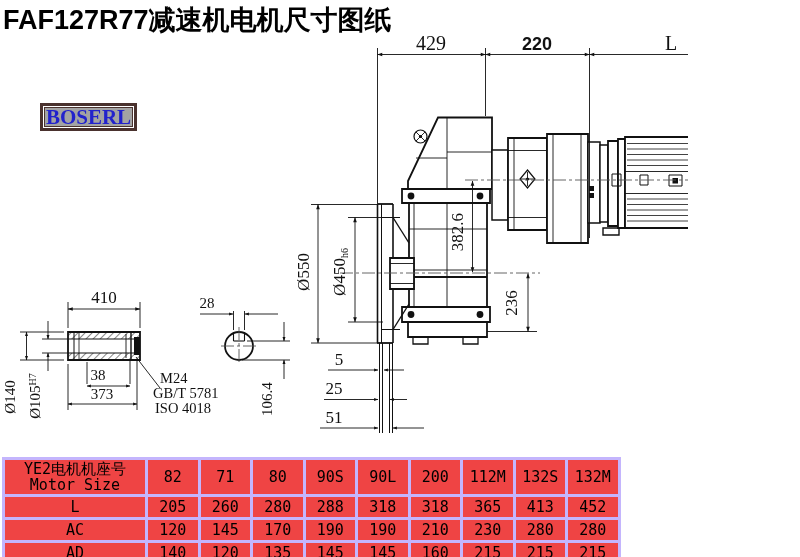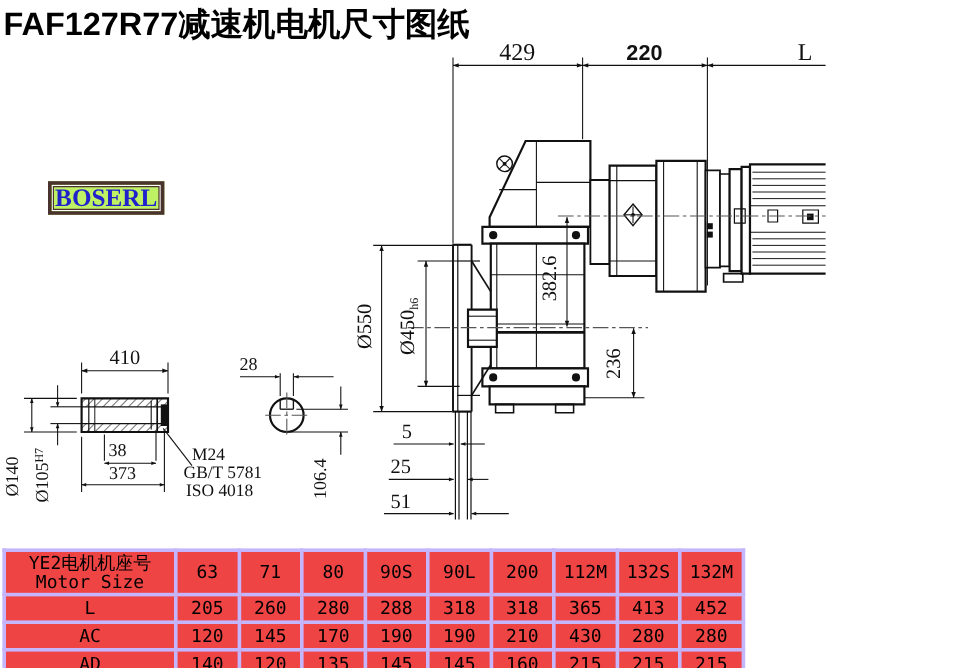--- a/index.html
+++ b/index.html
@@ -2,21 +2,21 @@
 <html><head>
 <meta charset="utf-8">
 <style>
   html,body{margin:0;padding:0;background:#fff;}
   .page{position:relative;width:688px;height:557px;background:#fff;overflow:hidden;
         font-family:"Liberation Sans",sans-serif;color:#000;}
   .title{position:absolute;left:3px;top:2px;font-size:27px;font-weight:700;
          letter-spacing:0;white-space:nowrap;color:#000;}
   .logo{position:absolute;left:40px;top:103px;width:91px;height:22px;
         border:3px solid #4a322e;box-shadow:inset 0 0 0 1px #fff,inset 0 0 0 2px #4a322e;
-        display:flex;align-items:flex-end;justify-content:center;background:#bef264;margin-top:48px;}
+        display:flex;align-items:flex-end;justify-content:center;background:#a3a3a3;}
   .logo span{font-family:"Liberation Serif",serif;font-weight:600;font-size:21px;
         color:#2222cc;line-height:1;}
   svg{position:absolute;left:0;top:0;}
   svg line,svg rect,svg path,svg circle,svg polygon{vector-effect:non-scaling-stroke;}
   .ds  {font:17px "Liberation Serif",serif;fill:#111;}
   .ds15{font:15px "Liberation Serif",serif;fill:#111;}
   .ds14{font:14.5px "Liberation Serif",serif;fill:#111;}
   .ds20{font:20px "Liberation Serif",serif;fill:#111;}
   .ds21{font:21px "Liberation Serif",serif;fill:#111;}
   .dsb {font:700 18px "Liberation Sans",sans-serif;fill:#111;}
@@ -291,21 +291,21 @@
         <col class="cn">
         <col class="cn">
         <col class="cn">
     </colgroup>
     <tbody>
         <tr class="hdr">
       <th>
         <div>YE2电机机座号</div>
         <div>Motor Size</div>
       </th>
-      <th>63</th>
+      <th>82</th>
       <th>71</th>
       <th>80</th>
       <th>90S</th>
       <th>90L</th>
       <th>200</th>
       <th>112M</th>
       <th>132S</th>
       <th>132M</th>
     </tr>
     <tr class="r">
@@ -321,21 +321,21 @@
       <td>452</td>
     </tr>
     <tr class="r">
       <th>AC</th>
       <td>120</td>
       <td>145</td>
       <td>170</td>
       <td>190</td>
       <td>190</td>
       <td>210</td>
-      <td>430</td>
+      <td>230</td>
       <td>280</td>
       <td>280</td>
     </tr>
     <tr class="r">
       <th>AD</th>
       <td>140</td>
       <td>120</td>
       <td>135</td>
       <td>145</td>
       <td>145</td>

